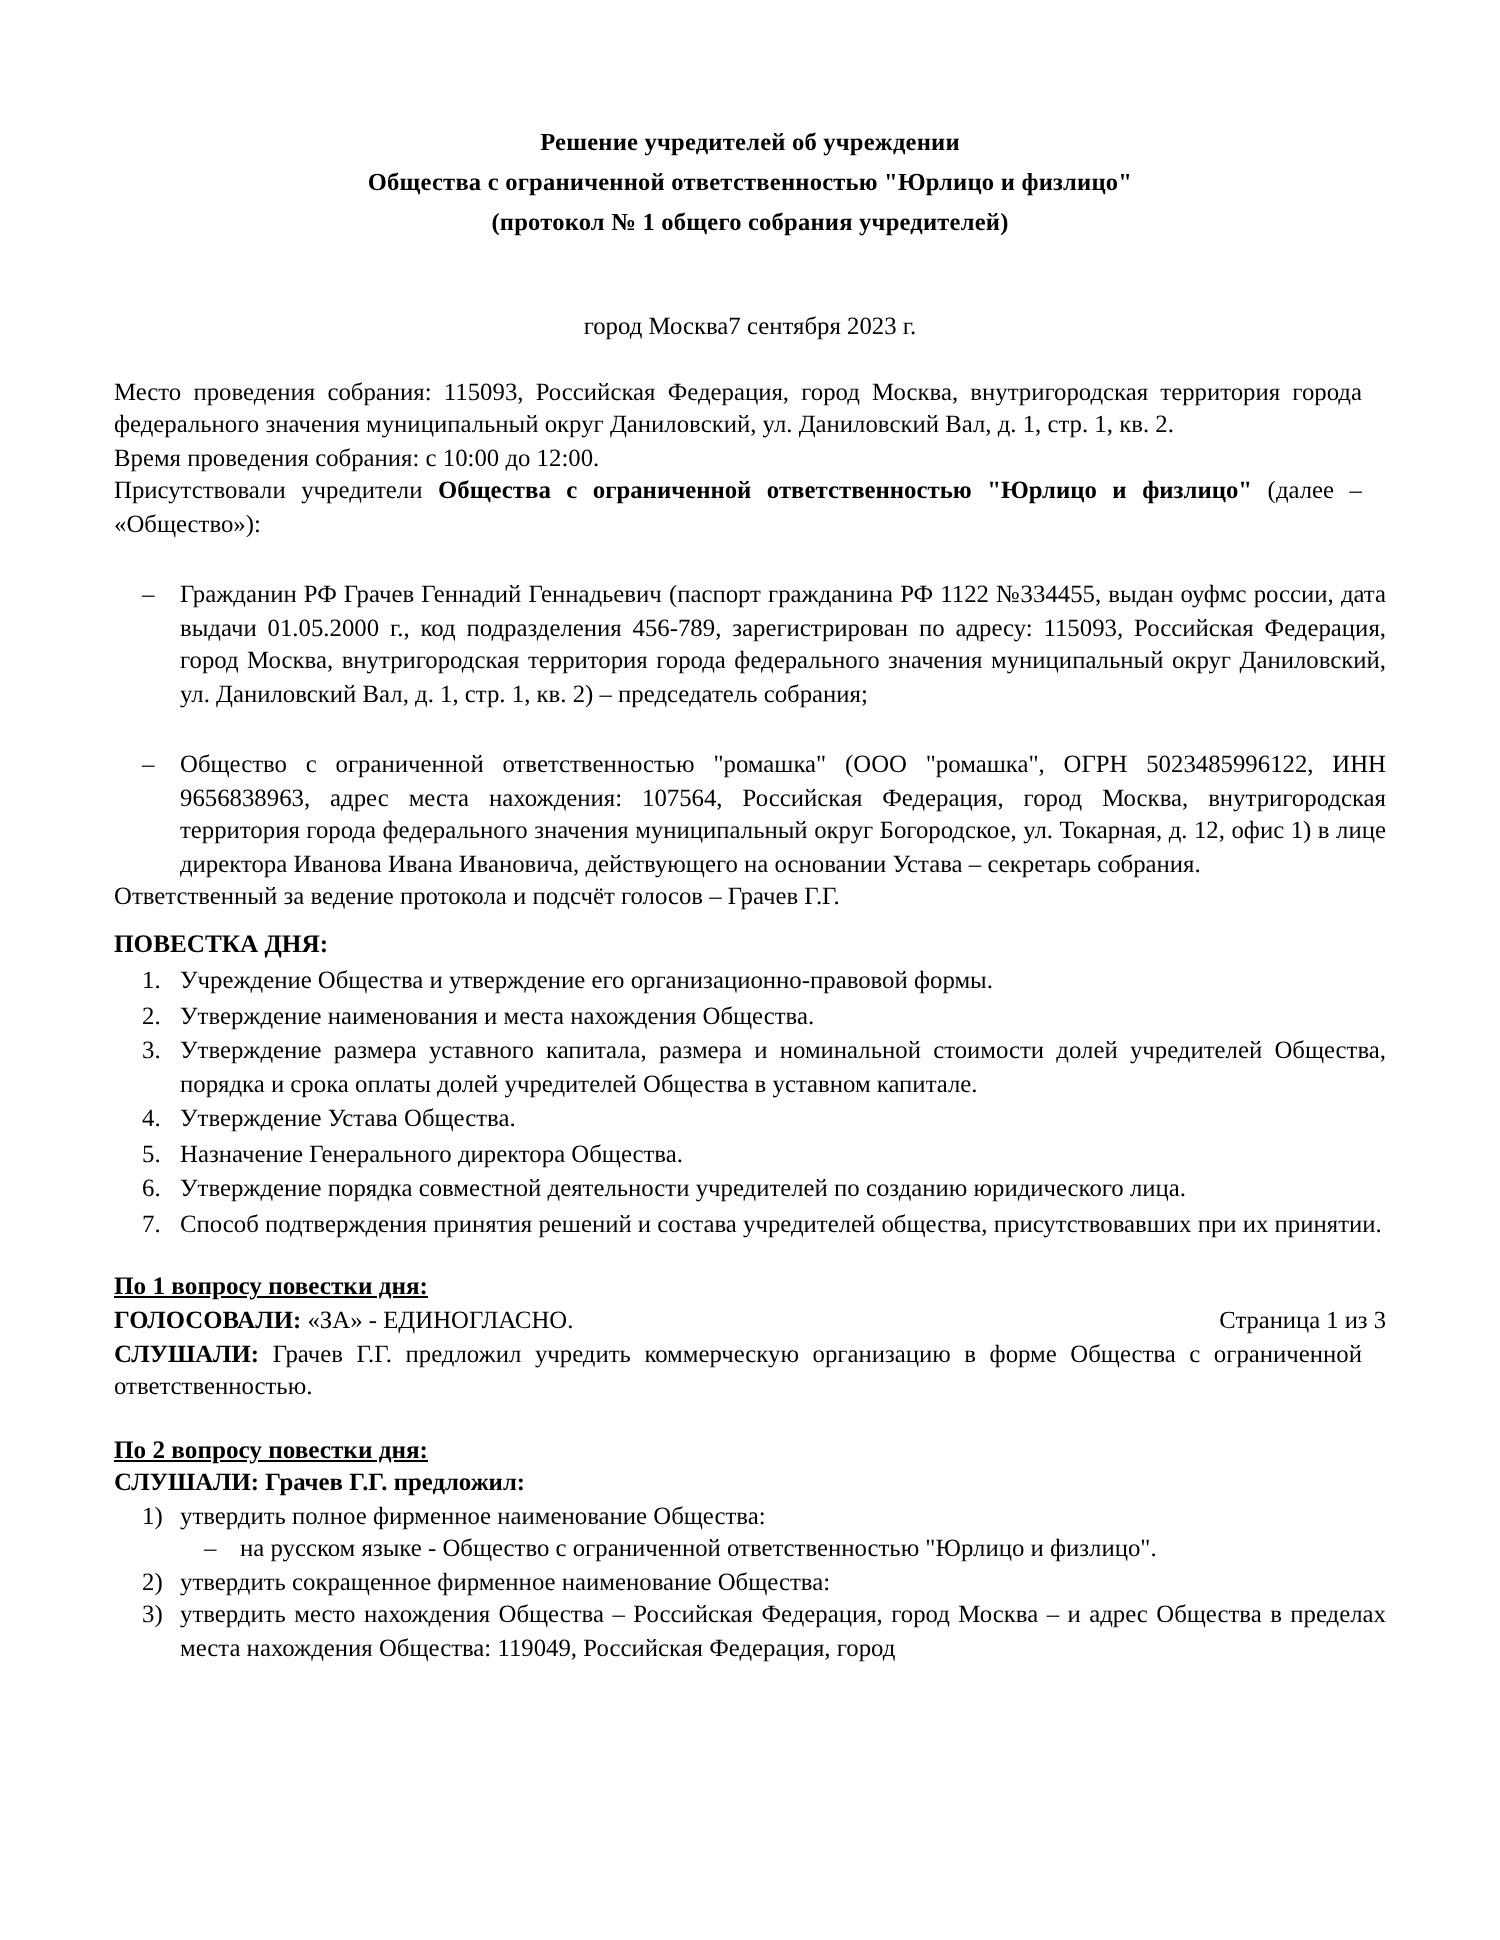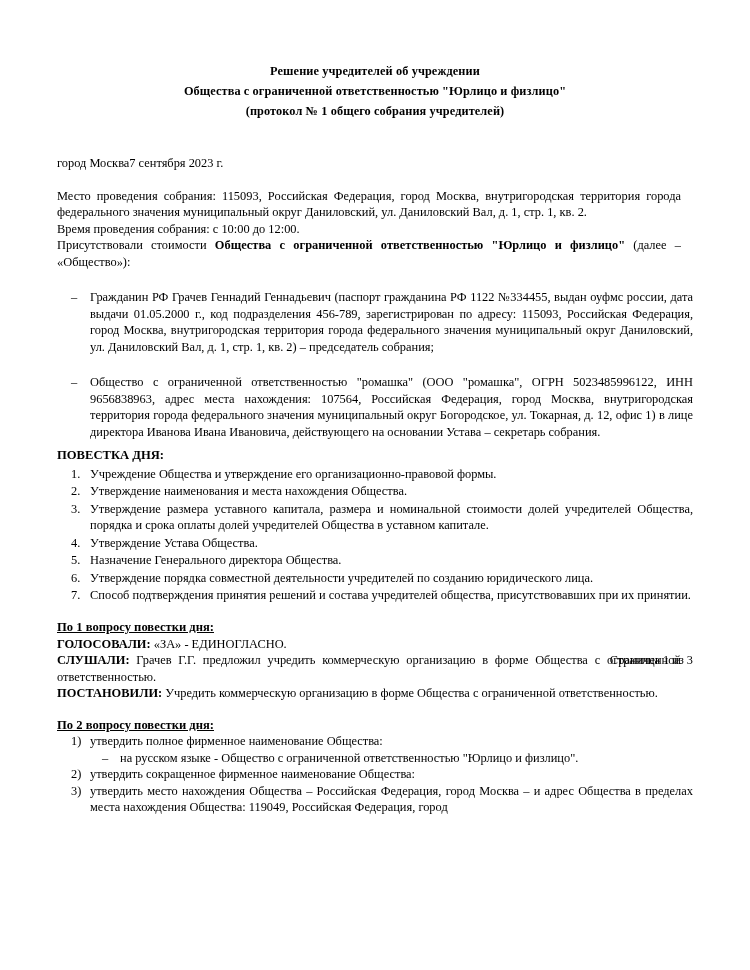--- a/index.html
+++ b/index.html
@@ -26,21 +26,21 @@
     font-weight: bold;
     font-size: 12.3px;
     line-height: 1.62;
     letter-spacing: 0.1px;
   }
   .title-block div {
     white-space: nowrap;
   }
   .meta-row {
     display: flex;
-    justify-content: flex-start;
+    justify-content: center;
     align-items: baseline;
     margin-top: 34px;
     font-size: 12.4px;
   }
   .body-text {
     margin-top: 17px;
     font-size: 12.4px;
     line-height: 1.33;
     text-align: justify;
   }
@@ -156,50 +156,51 @@
   <div class="meta-row">
     <span>город Москва</span>
     <span>7 сентября 2023 г.</span>
   </div>
 
   <div class="body-text">
 
     <p class="para">Место проведения собрания: 115093, Российская Федерация, город Москва, внутригородская территория города федерального значения муниципальный округ Даниловский, ул. Даниловский Вал, д. 1, стр. 1, кв. 2.</p>
     <p class="para">Время проведения собрания: с 10:00 до 12:00.</p>
 
-    <p class="para"><span>Присутствовали стоимости </span><span class="lbl">Общества с ограниченной ответственностью "Юрлицо и физлицо"</span><span> (далее – «Общество»):</span></p>
+    <p class="para"><span>Присутствовали учредители </span><span class="lbl">Общества с ограниченной ответственностью "Юрлицо и физлицо"</span><span> (далее – «Общество»):</span></p>
 
     <ul class="dash-list">
       <li>Гражданин РФ Грачев Геннадий Геннадьевич (паспорт гражданина РФ 1122 №334455, выдан оуфмс россии, дата выдачи 01.05.2000 г., код подразделения 456-789, зарегистрирован по адресу: 115093, Российская Федерация, город Москва, внутригородская территория города федерального значения муниципальный округ Даниловский, ул. Даниловский Вал, д. 1, стр. 1, кв. 2) – председатель собрания;</li>
       <li>Общество с ограниченной ответственностью "ромашка" (ООО "ромашка", ОГРН 5023485996122, ИНН 9656838963, адрес места нахождения: 107564, Российская Федерация, город Москва, внутригородская территория города федерального значения муниципальный округ Богородское, ул. Токарная, д. 12, офис 1) в лице директора Иванова Ивана Ивановича, действующего на основании Устава – секретарь собрания.</li>
     </ul>
 
+    <p class="para">Ответственный за ведение протокола и подсчёт голосов – Грачев Г.Г.</p>
 
     <div class="section-head">ПОВЕСТКА ДНЯ:</div>
 
     <ol class="agenda">
       <li>Учреждение Общества и утверждение его организационно-правовой формы.</li>
       <li>Утверждение наименования и места нахождения Общества.</li>
       <li>Утверждение размера уставного капитала, размера и номинальной стоимости долей учредителей Общества, порядка и срока оплаты долей учредителей Общества в уставном капитале.</li>
       <li>Утверждение Устава Общества.</li>
       <li>Назначение Генерального директора Общества.</li>
       <li>Утверждение порядка совместной деятельности учредителей по созданию юридического лица.</li>
       <li>Способ подтверждения принятия решений и состава учредителей общества, присутствовавших при их принятии.</li>
     </ol>
 
     <div class="q-head">По 1 вопросу повестки дня:</div>
 
     <p class="para"><span class="lbl">ГОЛОСОВАЛИ:</span><span> «ЗА» - ЕДИНОГЛАСНО.</span></p>
 
     <p class="para"><span class="lbl">СЛУШАЛИ:</span><span> Грачев Г.Г. предложил учредить коммерческую организацию в форме Общества с ограниченной  ответственностью.</span></p>
 
-    <p class="para"><span class="lbl">ПОСТАНОВИЛИ:</span><span> Учредить коммерческую организацию в форме Общества с ограниченной ответственностью.</span></p>
 
     <div class="q-head">По 2 вопросу повестки дня:</div>
 
+    <p class="para lbl">СЛУШАЛИ: Грачев Г.Г. предложил:</p>
 
     <ol class="sub">
       <li>
         <span>утвердить полное фирменное наименование Общества:</span>
         <div class="subdash">на русском языке - Общество с ограниченной ответственностью "Юрлицо и физлицо".</div>
       </li>
       <li>
         <span>утвердить сокращенное фирменное наименование Общества:</span>
       </li>
       <li>

